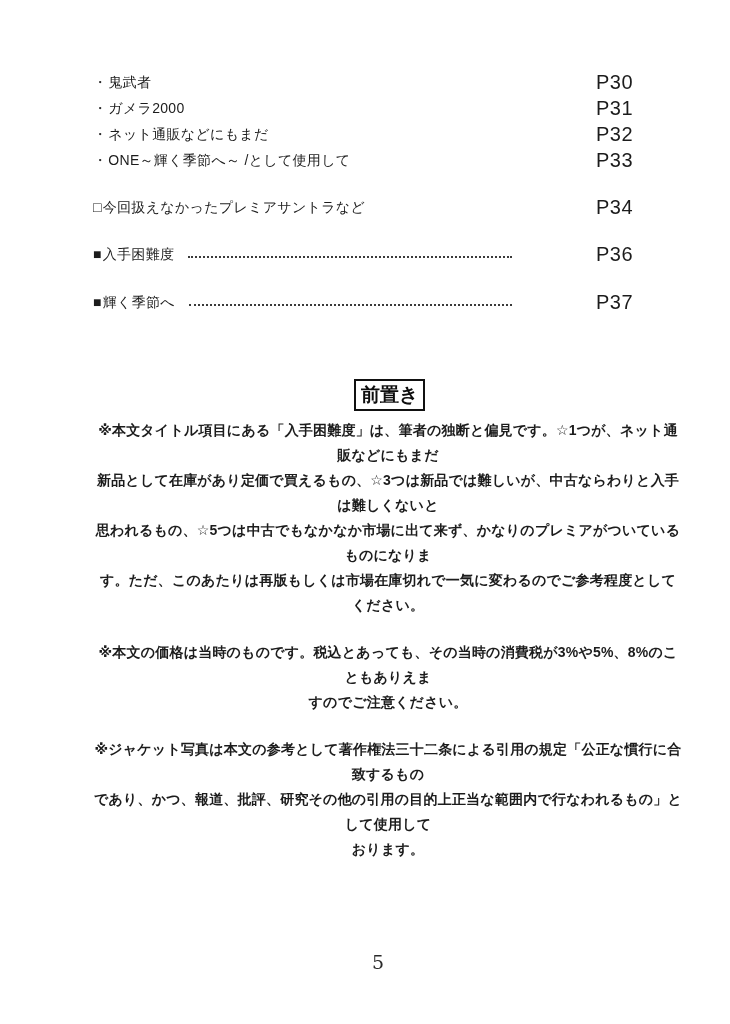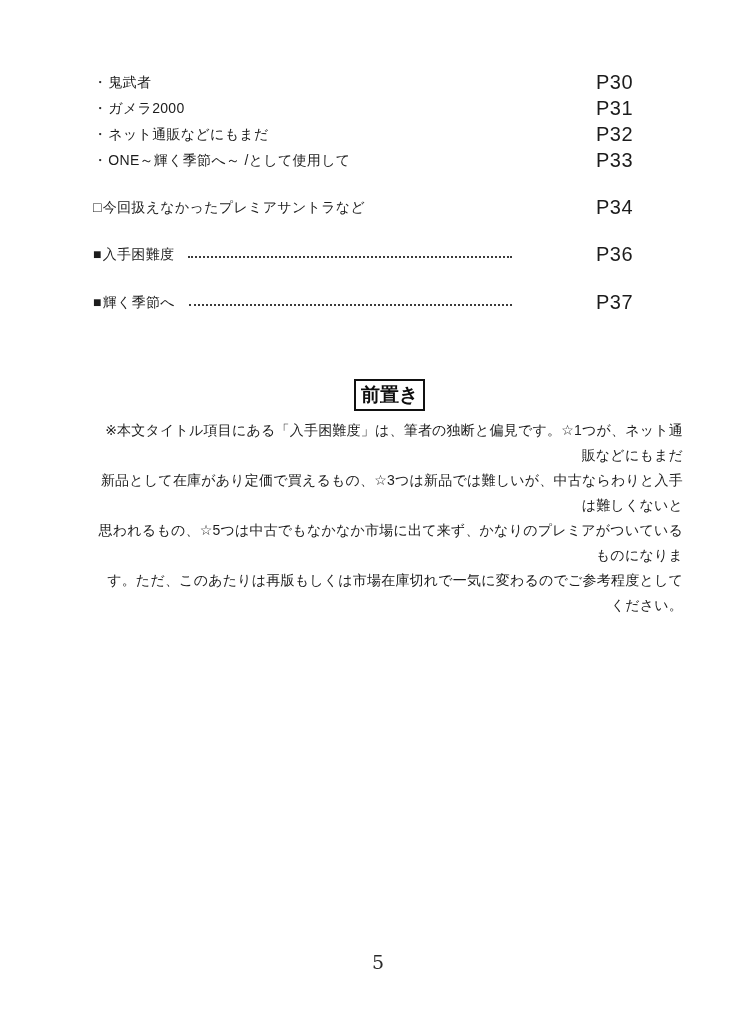--- a/index.html
+++ b/index.html
@@ -79,21 +79,22 @@
     left: 93px;
     top: 418px;
     width: 590px;
   }
   .preface-paragraph {
     white-space: pre-line;
     font-size: 14px;
     line-height: 25px;
     letter-spacing: 0.2px;
     margin: 0 0 22px 0;
-    text-align: right;
+    text-align: center;
+    font-weight: bold;
   }
 
   
   .page-number {
     position: absolute;
     left: 372px;
     top: 951px;
     font-family: "DejaVu Serif", "Liberation Serif", serif;
     font-size: 19px;
     color: #2a2a2a;
@@ -169,15 +170,20 @@
 
 </div>
 
 <div class="preface-heading">前置き</div>
 
 <div class="preface-body">
   <p class="preface-paragraph">※本文タイトル項目にある「入手困難度」は、筆者の独断と偏見です。☆1つが、ネット通販などにもまだ
 新品として在庫があり定価で買えるもの、☆3つは新品では難しいが、中古ならわりと入手は難しくないと
 思われるもの、☆5つは中古でもなかなか市場に出て来ず、かなりのプレミアがついているものになりま
 す。ただ、このあたりは再版もしくは市場在庫切れで一気に変わるのでご参考程度としてください。</p>
+  <p class="preface-paragraph">※本文の価格は当時のものです。税込とあっても、その当時の消費税が3%や5%、8%のこともありえま
+すのでご注意ください。</p>
+  <p class="preface-paragraph">※ジャケット写真は本文の参考として著作権法三十二条による引用の規定「公正な慣行に合致するもの
+であり、かつ、報道、批評、研究その他の引用の目的上正当な範囲内で行なわれるもの」として使用して
+おります。</p>
 </div>
 
 <div class="page-number">5</div>
 
 </body></html>

